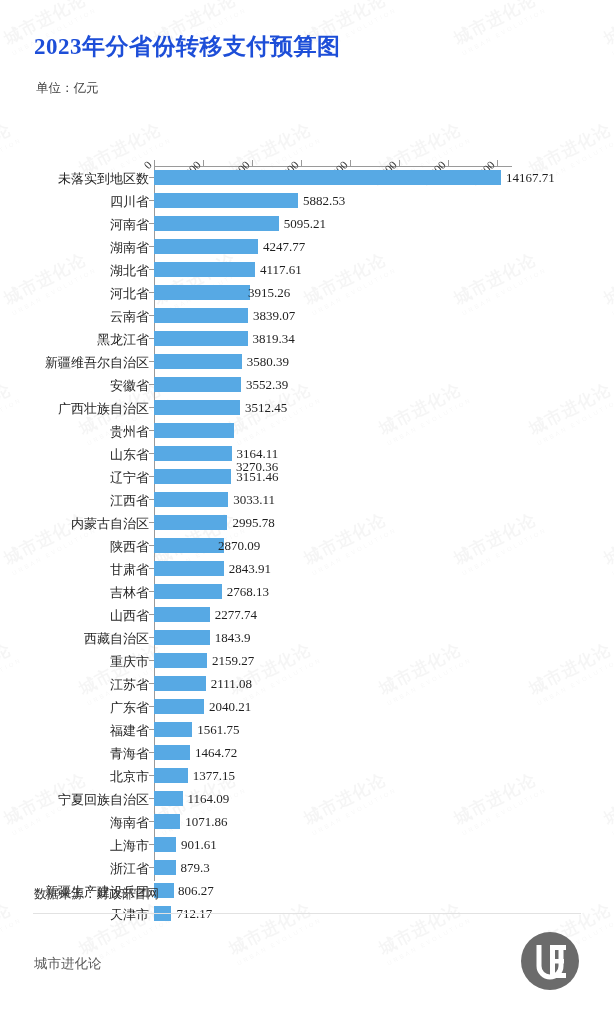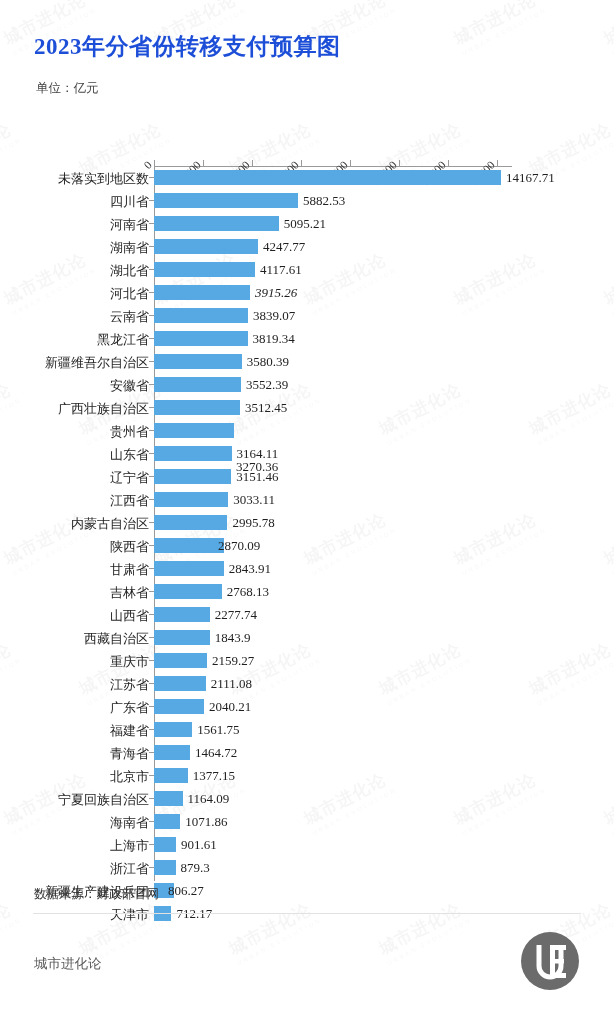--- a/index.html
+++ b/index.html
@@ -414,21 +414,21 @@
         <div class="row">
           <div class="row-label">湖北省</div>
           <div class="row-tick"></div>
           <div class="bar" style="width: 100.881px; background: rgb(87, 169, 228);"></div>
           <div class="bar-value" style="left: 259.881px;">4117.61</div>
         </div>
         <div class="row">
           <div class="row-label">河北省</div>
           <div class="row-tick"></div>
           <div class="bar" style="width: 95.9239px; background: rgb(87, 169, 228);"></div>
-          <div class="bar-value" style="left: 255px; font-style: italic;">3915.26</div>
+          <div class="bar-value" style="left: 248px;">3915.26</div>
         </div>
         <div class="row">
           <div class="row-label">云南省</div>
           <div class="row-tick"></div>
           <div class="bar" style="width: 94.0572px; background: rgb(87, 169, 228);"></div>
           <div class="bar-value" style="left: 253.057px;">3839.07</div>
         </div>
         <div class="row">
           <div class="row-label">黑龙江省</div>
           <div class="row-tick"></div>
@@ -570,21 +570,21 @@
         <div class="row">
           <div class="row-label">浙江省</div>
           <div class="row-tick"></div>
           <div class="bar" style="width: 21.5429px; background: rgb(87, 169, 228);"></div>
           <div class="bar-value" style="left: 180.543px;">879.3</div>
         </div>
         <div class="row">
           <div class="row-label">新疆生产建设兵团</div>
           <div class="row-tick"></div>
           <div class="bar" style="width: 19.7536px; background: rgb(87, 169, 228);"></div>
-          <div class="bar-value" style="left: 168px; text-align: center;">806.27</div>
+          <div class="bar-value" style="left: 178px; text-align: center;">806.27</div>
         </div>
         <div class="row">
           <div class="row-label">天津市</div>
           <div class="row-tick"></div>
           <div class="bar" style="width: 17.4482px; background: rgb(87, 169, 228);"></div>
           <div class="bar-value" style="left: 176.448px;">712.17</div>
         </div>
       </div>
   </div>
 

